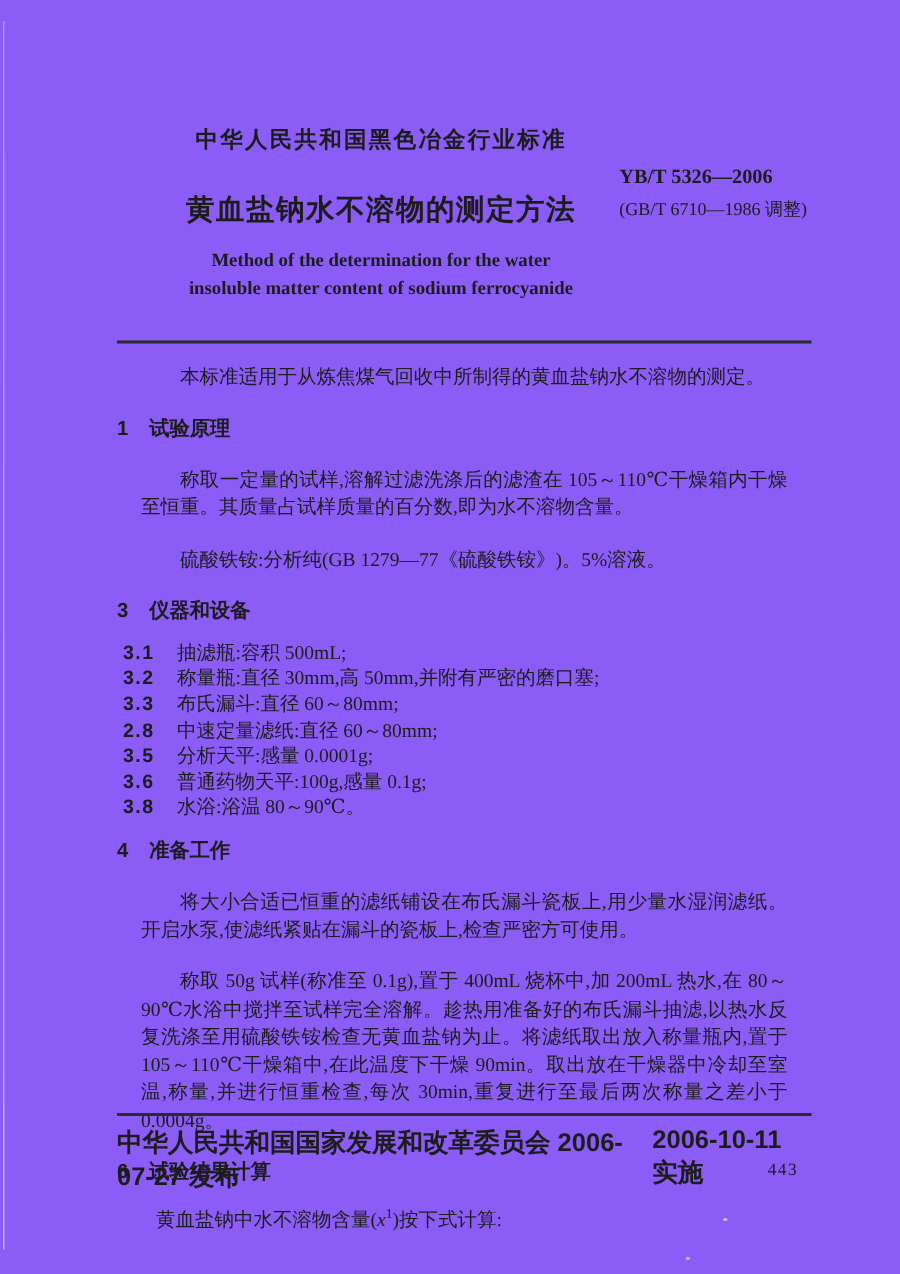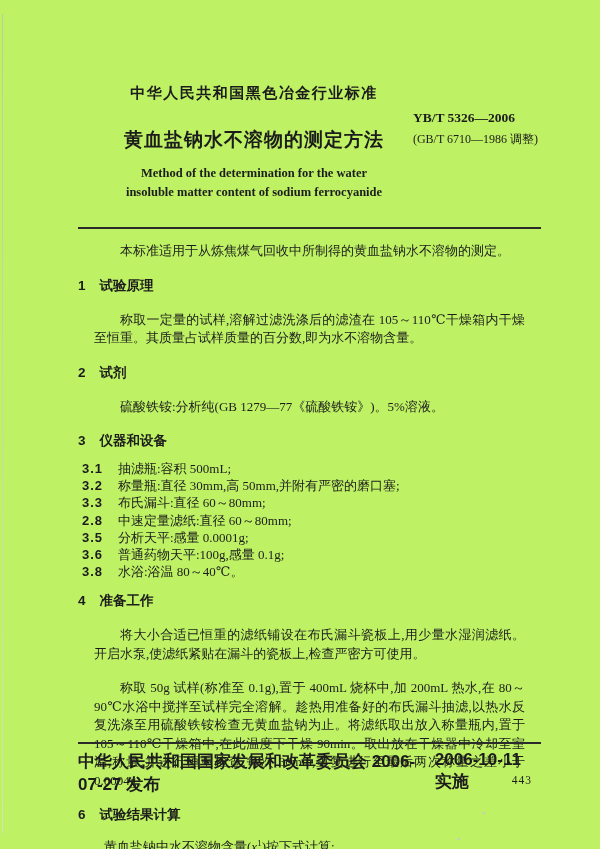--- a/index.html
+++ b/index.html
@@ -1,19 +1,19 @@
 <!DOCTYPE html>
 <html><head>
 <meta charset="utf-8">
 <style>
   html,body{margin:0;padding:0;background:#e8e8e6;}
   .page{
     position:relative;
     width:600px;height:849px;
-    background:#bef264;
+    background:#8b5cf6;
     overflow:hidden;
     font-family:"Liberation Serif","DejaVu Serif",serif;
     color:#1c1c1c;
   }
   .scan-edge{
     position:absolute;left:2px;top:14px;bottom:16px;width:1px;
     background:linear-gradient(#bbb,#cfcfcf 60%,#ddd);
     opacity:.65;
   }
   .content{position:absolute;left:78px;right:59px;top:0;}
@@ -96,23 +96,20 @@
 
     <hr class="rule rule-top">
 
     <p class="para intro">本标准适用于从炼焦煤气回收中所制得的黄血盐钠水不溶物的测定。</p>
 
     <div class="sec-h">
       <span class="sec-no">1</span><span>试验原理</span>
     </div>
     <p class="para">称取一定量的试样,溶解过滤洗涤后的滤渣在 105～110℃干燥箱内干燥至恒重。其质量占试样质量的百分数,即为水不溶物含量。</p>
 
-    <div class="sec-h">
-      <span class="sec-no">2</span><span>试剂</span>
-    </div>
     <p class="para">硫酸铁铵:分析纯(GB 1279—77《硫酸铁铵》)。5%溶液。</p>
 
     <div class="sec-h">
       <span class="sec-no">3</span><span>仪器和设备</span>
     </div>
     <div class="equip-list">
       <div class="equip-row">
         <span class="equip-no">3.1</span>
           <span class="equip-text">抽滤瓶:容积 500mL;</span>
       </div>
@@ -131,21 +128,21 @@
       <div class="equip-row">
         <span class="equip-no">3.5</span>
           <span class="equip-text">分析天平:感量 0.0001g;</span>
       </div>
       <div class="equip-row">
         <span class="equip-no">3.6</span>
           <span class="equip-text">普通药物天平:100g,感量 0.1g;</span>
       </div>
       <div class="equip-row">
         <span class="equip-no">3.8</span>
-          <span class="equip-text">水浴:浴温 80～40℃。</span>
+          <span class="equip-text">水浴:浴温 80～90℃。</span>
       </div>
     </div>
 
     <div class="sec-h">
       <span class="sec-no">4</span><span>准备工作</span>
     </div>
     <p class="para">将大小合适已恒重的滤纸铺设在布氏漏斗瓷板上,用少量水湿润滤纸。开启水泵,使滤纸紧贴在漏斗的瓷板上,检查严密方可使用。</p>
 
     <p class="para">称取 50g 试样(称准至 0.1g),置于 400mL 烧杯中,加 200mL 热水,在 80～90℃水浴中搅拌至试样完全溶解。趁热用准备好的布氏漏斗抽滤,以热水反复洗涤至用硫酸铁铵检查无黄血盐钠为止。将滤纸取出放入称量瓶内,置于 105～110℃干燥箱中,在此温度下干燥 90min。取出放在干燥器中冷却至室温,称量,并进行恒重检查,每次 30min,重复进行至最后两次称量之差小于 0.0004g。</p>
 

